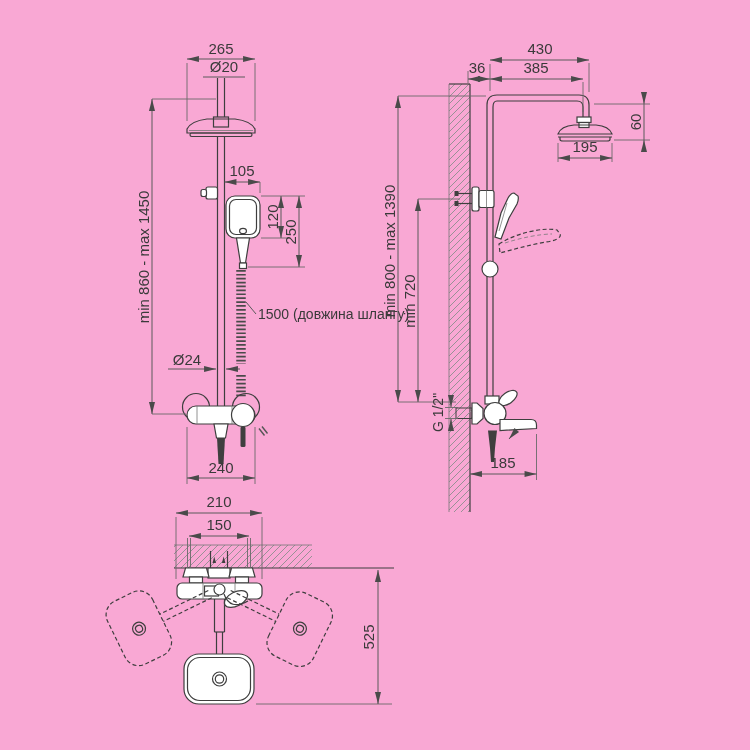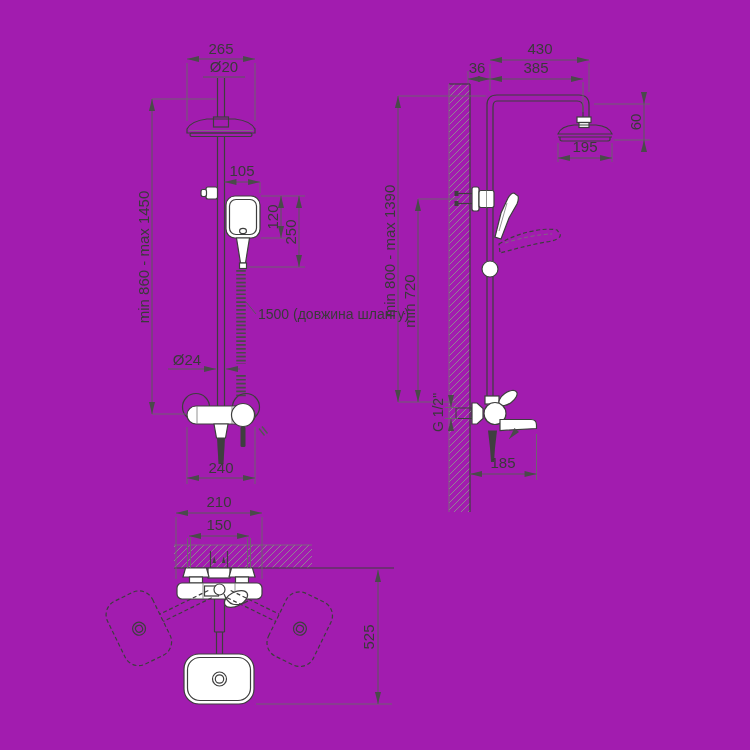--- a/index.html
+++ b/index.html
@@ -1,16 +1,16 @@
 <!DOCTYPE html>
 <html><head>
 <meta charset="utf-8">
 <style>
   html,body{margin:0;padding:0;background:#ffffff;}
-  .stage{width:750px;height:750px;background:#a21caf;position:relative;overflow:hidden;}
+  .stage{width:750px;height:750px;background:#f9a8d4;position:relative;overflow:hidden;}
   svg{display:block;}
   svg text{font-family:"Liberation Sans","DejaVu Sans",sans-serif;font-size:15px;fill:#3a3a3a;}
   svg text.small{font-size:14px;}
   .part{stroke:#3e3e3e;stroke-width:1.2;fill:none;}
   .partfill{stroke:#3e3e3e;stroke-width:1.2;fill:#ffffff;}
   .dark{fill:#3f3f3f;stroke:none;}
   .dim{stroke:#5a5a5a;stroke-width:1;fill:none;}
   .ext{stroke:#6a6a6a;stroke-width:0.9;fill:none;}
   .seam{stroke:#777;stroke-width:0.8;fill:none;}
   .dashed{stroke-dasharray:4 2.6;}

